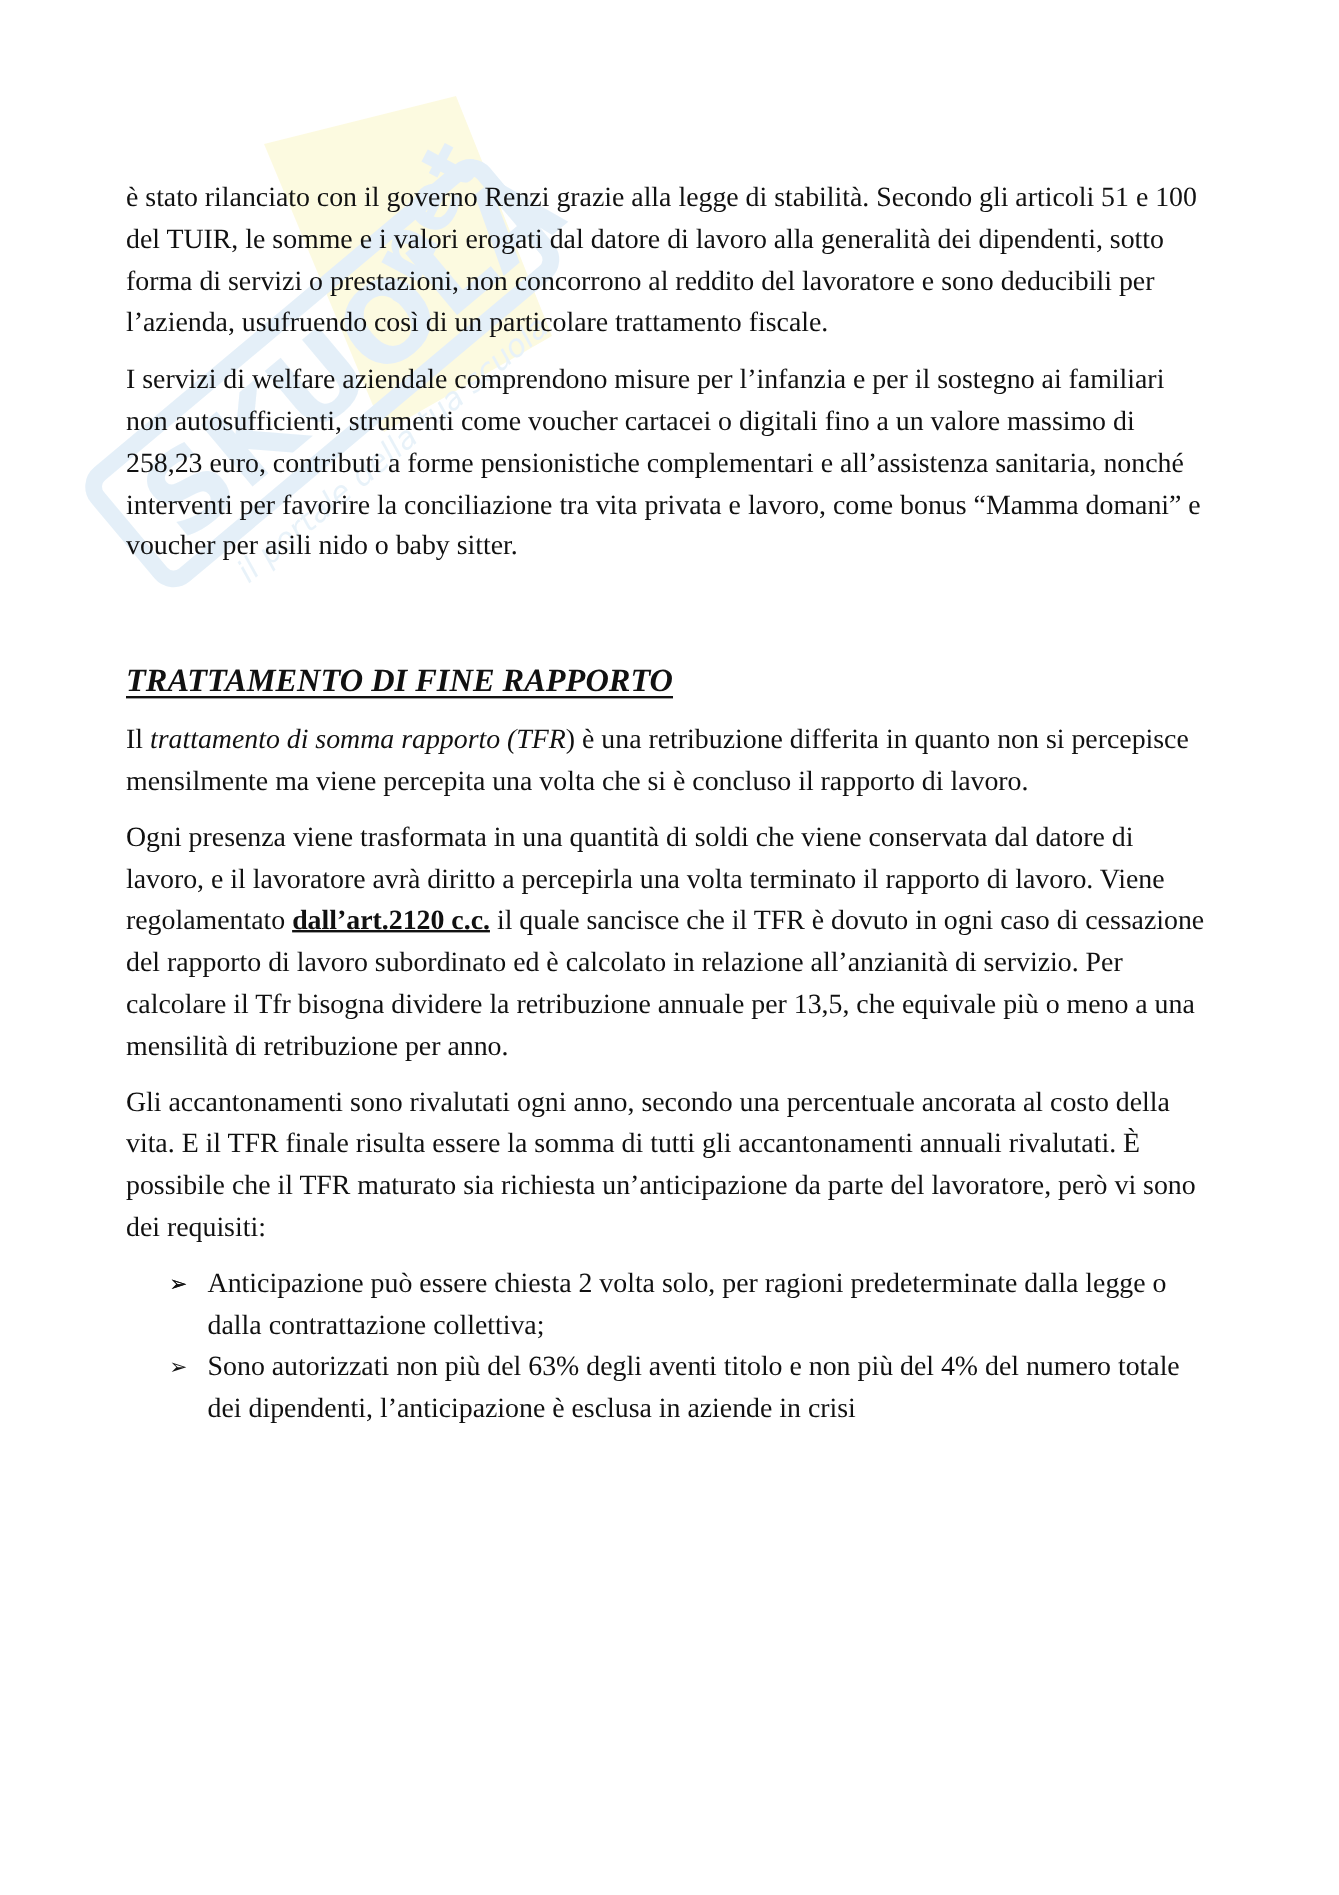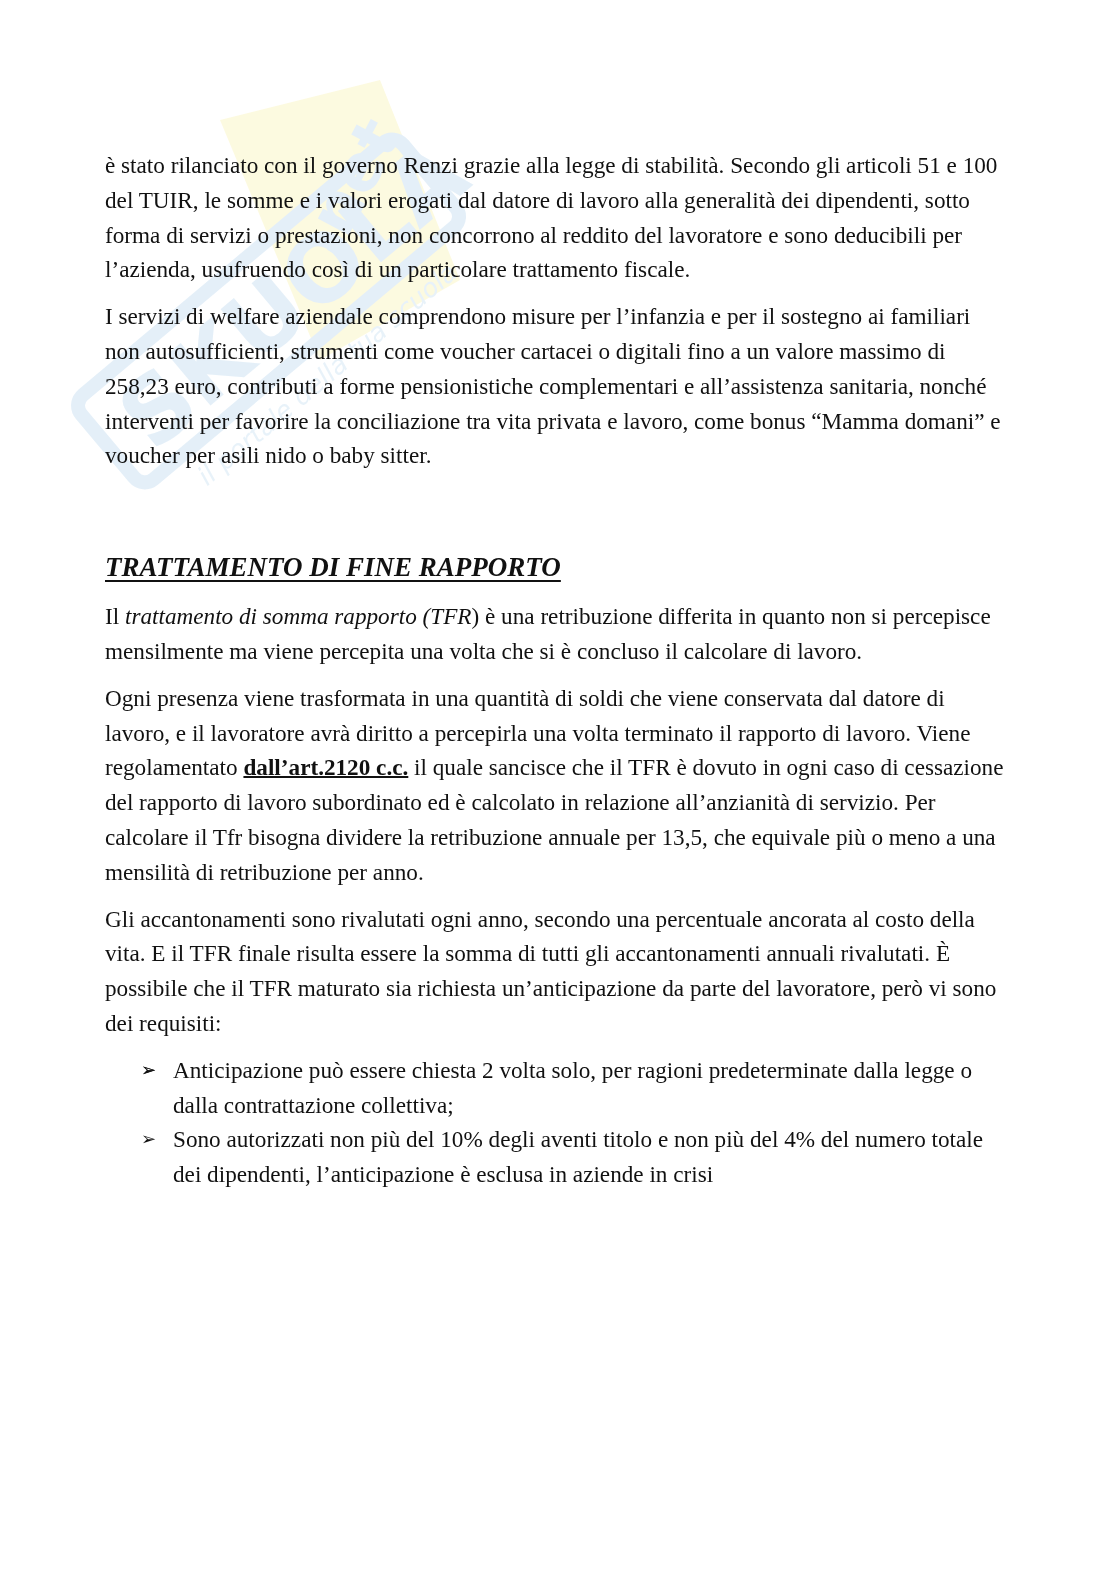--- a/index.html
+++ b/index.html
@@ -53,26 +53,26 @@
   </svg>
 
   <div class="content">
     <p>è stato rilanciato con il governo Renzi grazie alla legge di stabilità. Secondo gli articoli 51 e 100 del TUIR, le somme e i valori erogati dal datore di lavoro alla generalità dei dipendenti, sotto forma di servizi o prestazioni, non concorrono al reddito del lavoratore e sono deducibili per l’azienda, usufruendo così di un particolare trattamento fiscale.</p>
     <p>I servizi di welfare aziendale comprendono misure per l’infanzia e per il sostegno ai familiari non autosufficienti, strumenti come voucher cartacei o digitali fino a un valore massimo di 258,23 euro, contributi a forme pensionistiche complementari e all’assistenza sanitaria, nonché interventi per favorire la conciliazione tra vita privata e lavoro, come bonus “Mamma domani” e voucher per asili nido o baby sitter.</p>
 
     <div class="gap-before-heading"></div>
 
     <h2>TRATTAMENTO DI FINE RAPPORTO</h2>
 
-    <p><span>Il </span><i>trattamento di somma rapporto (TFR</i><span>) è una retribuzione differita in quanto non si percepisce mensilmente ma viene percepita una volta che si è concluso il calcolare di lavoro.</span></p>
+    <p><span>Il </span><i>trattamento di somma rapporto (TFR</i><span>) è una retribuzione differita in quanto non si percepisce mensilmente ma viene percepita una volta che si è concluso il rapporto di lavoro.</span></p>
 
     <p><span>Ogni presenza viene trasformata in una quantità di soldi che viene conservata dal datore di lavoro, e il lavoratore avrà diritto a percepirla una volta terminato il rapporto di lavoro. Viene regolamentato </span><span class="ref">dall’art.2120 c.c.</span><span> il quale sancisce che il TFR è dovuto in ogni caso di cessazione del rapporto di lavoro subordinato ed è calcolato in relazione all’anzianità di servizio. Per calcolare il Tfr bisogna dividere la retribuzione annuale per 13,5, che equivale più o meno a una mensilità di retribuzione per anno.</span></p>
 
     <p>Gli accantonamenti sono rivalutati ogni anno, secondo una percentuale ancorata al costo della vita. E il TFR finale risulta essere la somma di tutti gli accantonamenti annuali rivalutati. È possibile che il TFR maturato sia richiesta un’anticipazione da parte del lavoratore, però vi sono dei requisiti:</p>
 
     <ul class="bullets">
       <li><span class="bullet">➢</span></li>
       <li><span class="bullet">➢</span><span>Anticipazione può essere chiesta 2 volta solo, per ragioni predeterminate dalla legge o dalla contrattazione collettiva;</span></li>
-      <li><span class="bullet">➢</span><span>Sono autorizzati non più del 10% degli aventi titolo e non più del 4% del numero totale dei dipendenti, l’anticipazione è esclusa in aziende in crisi</span></li>
+      <li><span class="bullet">➢</span><span>Sono autorizzati non più del 63% degli aventi titolo e non più del 4% del numero totale dei dipendenti, l’anticipazione è esclusa in aziende in crisi</span></li>
     </ul>
 
   </div>
 </div>
 
 </body></html>

